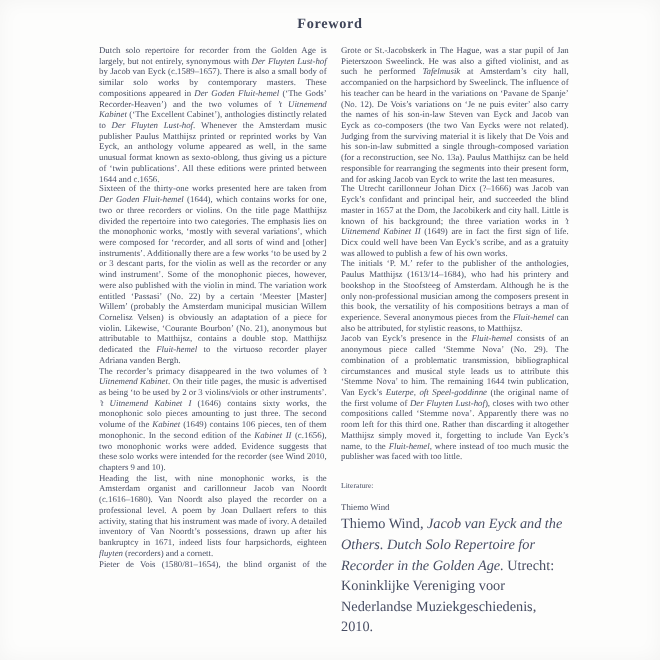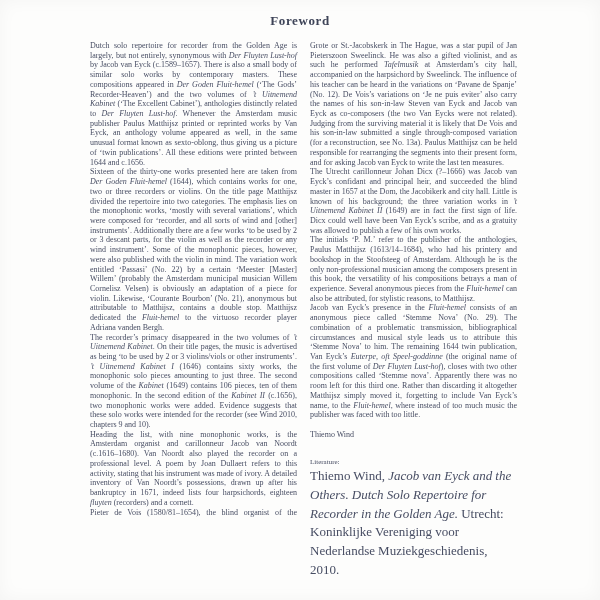--- a/index.html
+++ b/index.html
@@ -73,18 +73,18 @@
         <p class="para body"><span>Sixteen of the thirty-one works presented here are taken from </span><i>Der Goden Fluit-hemel</i><span> (1644), which contains works for one, two or three recorders or violins. On the title page Matthijsz divided the repertoire into two categories. The emphasis lies on the monophonic works, ‘mostly with several variations’, which were composed for ‘recorder, and all sorts of wind and [other] instruments’. Additionally there are a few works ‘to be used by 2 or 3 descant parts, for the violin as well as the recorder or any wind instrument’. Some of the monophonic pieces, however, were also published with the violin in mind. The variation work entitled ‘Passasi’ (No. 22) by a certain ‘Meester [Master] Willem’ (probably the Amsterdam municipal musician Willem Cornelisz Velsen) is obviously an adaptation of a piece for violin. Likewise, ‘Courante Bourbon’ (No. 21), anonymous but attributable to Matthijsz, contains a double stop. Matthijsz dedicated the </span><i>Fluit-hemel</i><span> to the virtuoso recorder player Adriana vanden Bergh.</span></p>
         <p class="para body"><span>The recorder’s primacy disappeared in the two volumes of </span><i>’t Uitnemend Kabinet</i><span>. On their title pages, the music is advertised as being ‘to be used by 2 or 3 violins/viols or other instruments’. </span><i>’t Uitnemend Kabinet I</i><span> (1646) contains sixty works, the monophonic solo pieces amounting to just three. The second volume of the </span><i>Kabinet</i><span> (1649) contains 106 pieces, ten of them monophonic. In the second edition of the </span><i>Kabinet II</i><span> (c.1656), two monophonic works were added. Evidence suggests that these solo works were intended for the recorder (see Wind 2010, chapters 9 and 10).</span></p>
         <p class="para body"><span>Heading the list, with nine monophonic works, is the Amsterdam organist and carillonneur Jacob van Noordt (c.1616–1680). Van Noordt also played the recorder on a professional level. A poem by Joan Dullaert refers to this activity, stating that his instrument was made of ivory. A detailed inventory of Van Noordt’s possessions, drawn up after his bankruptcy in 1671, indeed lists four harpsichords, eighteen </span><i>fluyten</i><span> (recorders) and a cornett.</span></p>
         <p class="para body continues"><span>Pieter de Vois (1580/81–1654), the blind organist of the</span></p>
       </div>
     <div class="col" id="right-col">
         <p class="para body"><span>Grote or St.-Jacobskerk in The Hague, was a star pupil of Jan Pieterszoon Sweelinck. He was also a gifted violinist, and as such he performed </span><i>Tafelmusik</i><span> at Amsterdam’s city hall, accompanied on the harpsichord by Sweelinck. The influence of his teacher can be heard in the variations on ‘Pavane de Spanje’ (No. 12). De Vois’s variations on ‘Je ne puis eviter’ also carry the names of his son-in-law Steven van Eyck and Jacob van Eyck as co-composers (the two Van Eycks were not related). Judging from the surviving material it is likely that De Vois and his son-in-law submitted a single through-composed variation (for a reconstruction, see No. 13a). Paulus Matthijsz can be held responsible for rearranging the segments into their present form, and for asking Jacob van Eyck to write the last ten measures.</span></p>
         <p class="para body"><span>The Utrecht carillonneur Johan Dicx (?–1666) was Jacob van Eyck’s confidant and principal heir, and succeeded the blind master in 1657 at the Dom, the Jacobikerk and city hall. Little is known of his background; the three variation works in </span><i>’t Uitnemend Kabinet II</i><span> (1649) are in fact the first sign of life. Dicx could well have been Van Eyck’s scribe, and as a gratuity was allowed to publish a few of his own works.</span></p>
         <p class="para body"><span>The initials ‘P. M.’ refer to the publisher of the anthologies, Paulus Matthijsz (1613/14–1684), who had his printery and bookshop in the Stoofsteeg of Amsterdam. Although he is the only non-professional musician among the composers present in this book, the versatility of his compositions betrays a man of experience. Several anonymous pieces from the </span><i>Fluit-hemel</i><span> can also be attributed, for stylistic reasons, to Matthijsz.</span></p>
         <p class="para body"><span>Jacob van Eyck’s presence in the </span><i>Fluit-hemel</i><span> consists of an anonymous piece called ‘Stemme Nova’ (No. 29). The combination of a problematic transmission, bibliographical circumstances and musical style leads us to attribute this ‘Stemme Nova’ to him. The remaining 1644 twin publication, Van Eyck’s </span><i>Euterpe, oft Speel-goddinne</i><span> (the original name of the first volume of </span><i>Der Fluyten Lust-hof</i><span>), closes with two other compositions called ‘Stemme nova’. Apparently there was no room left for this third one. Rather than discarding it altogether Matthijsz simply moved it, forgetting to include Van Eyck’s name, to the </span><i>Fluit-hemel</i><span>, where instead of too much music the publisher was faced with too little.</span></p>
+        <p class="para lit-heading"><span>Literature:</span></p>
         <p class="para signature"><span>Thiemo Wind</span></p>
-        <p class="para lit-heading"><span>Literature:</span></p>
         <p class="para lit-entry"><span>Thiemo Wind, </span><i>Jacob van Eyck and the Others. Dutch Solo Repertoire for Recorder in the Golden Age.</i><span> Utrecht: Koninklijke Vereniging voor Nederlandse Muziekgeschiedenis, 2010.</span></p>
       </div>
   </div>
 </div>
 
 </body></html>

